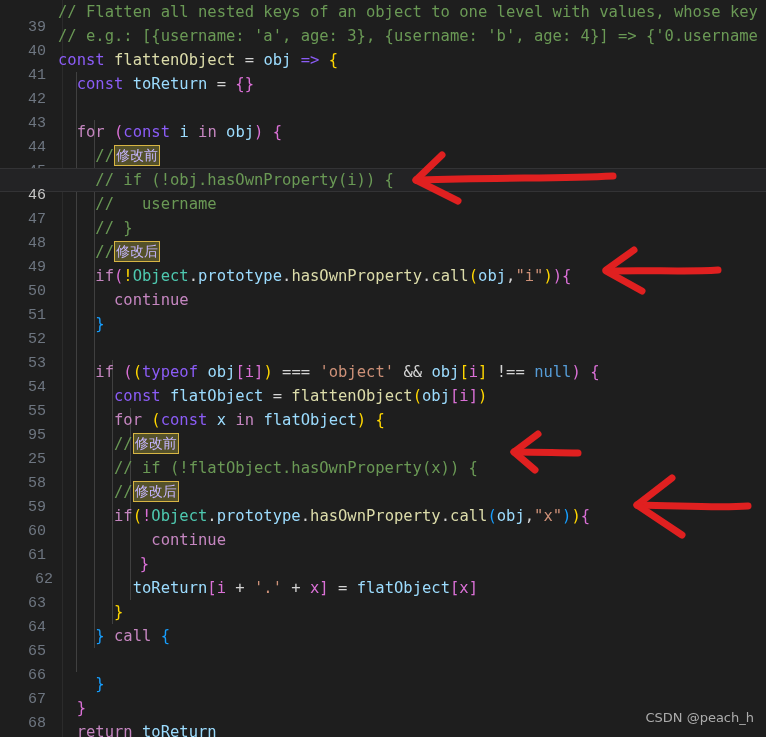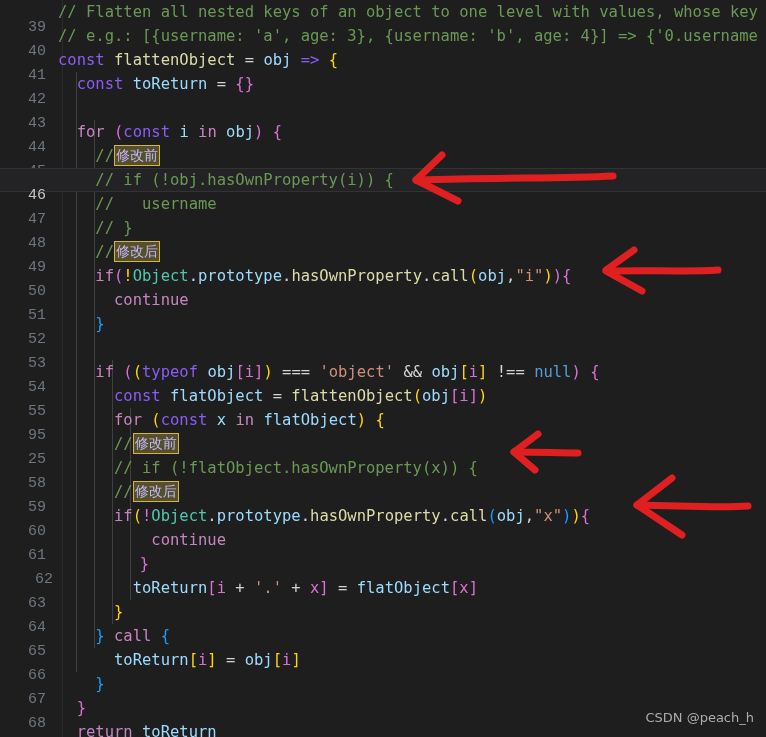--- a/index.html
+++ b/index.html
@@ -264,21 +264,20 @@
     <span class="code"><span class="op">      </span><span class="b1">}</span></span>
   </div>
 
   <div class="row" style="top:624px; position:absolute; left:0; right:0;">
     <span class="lnum">65</span>
     <span class="code"><span class="op">    </span><span class="b3">}</span><span class="op"> </span><span class="kw">call</span><span class="op"> </span><span class="b3">{</span></span>
   </div>
 
   <div class="row" style="top:648px; position:absolute; left:0; right:0;">
     <span class="lnum">66</span>
-    <span class="code"><span class="op">      </span><span class="var">toReturn</span><span class="b1">[</span><span class="var" style="color:#da70d6;">i</span><span class="b1">]</span><span class="op"> = </span><span class="var">obj</span><span class="b1">[</span><span class="var" style="color:#da70d6;">i</span><span class="b1">]</span></span>
   </div>
 
   <div class="row" style="top:672px; position:absolute; left:0; right:0;">
     <span class="lnum">67</span>
     <span class="code"><span class="op">    </span><span class="b3">}</span></span>
   </div>
 
   <div class="row" style="top:696px; position:absolute; left:0; right:0;">
     <span class="lnum">68</span>
     <span class="code"><span class="op">  </span><span class="b2">}</span></span>

